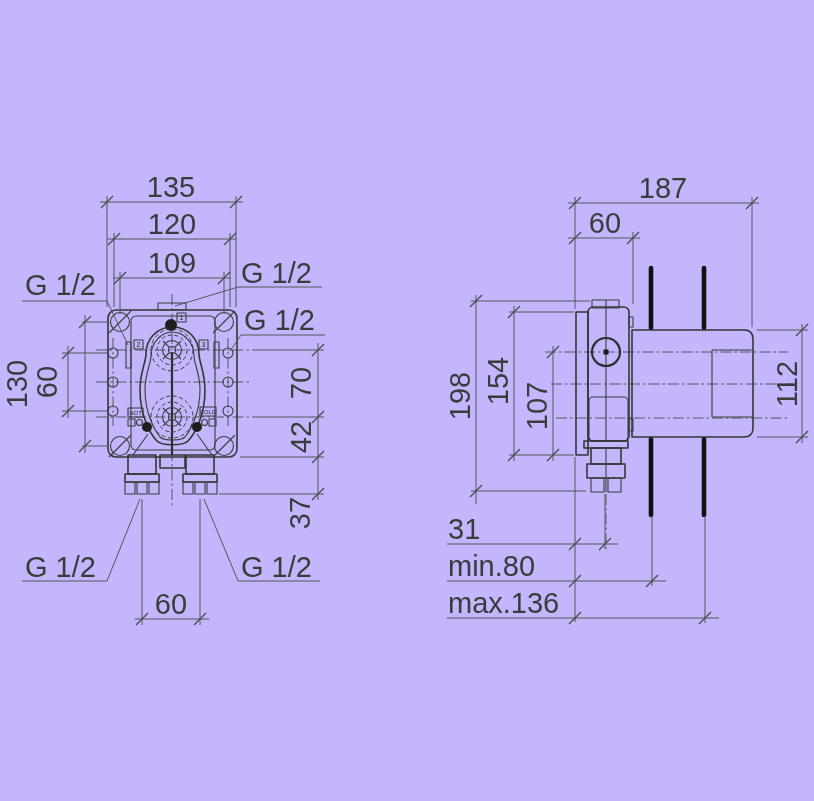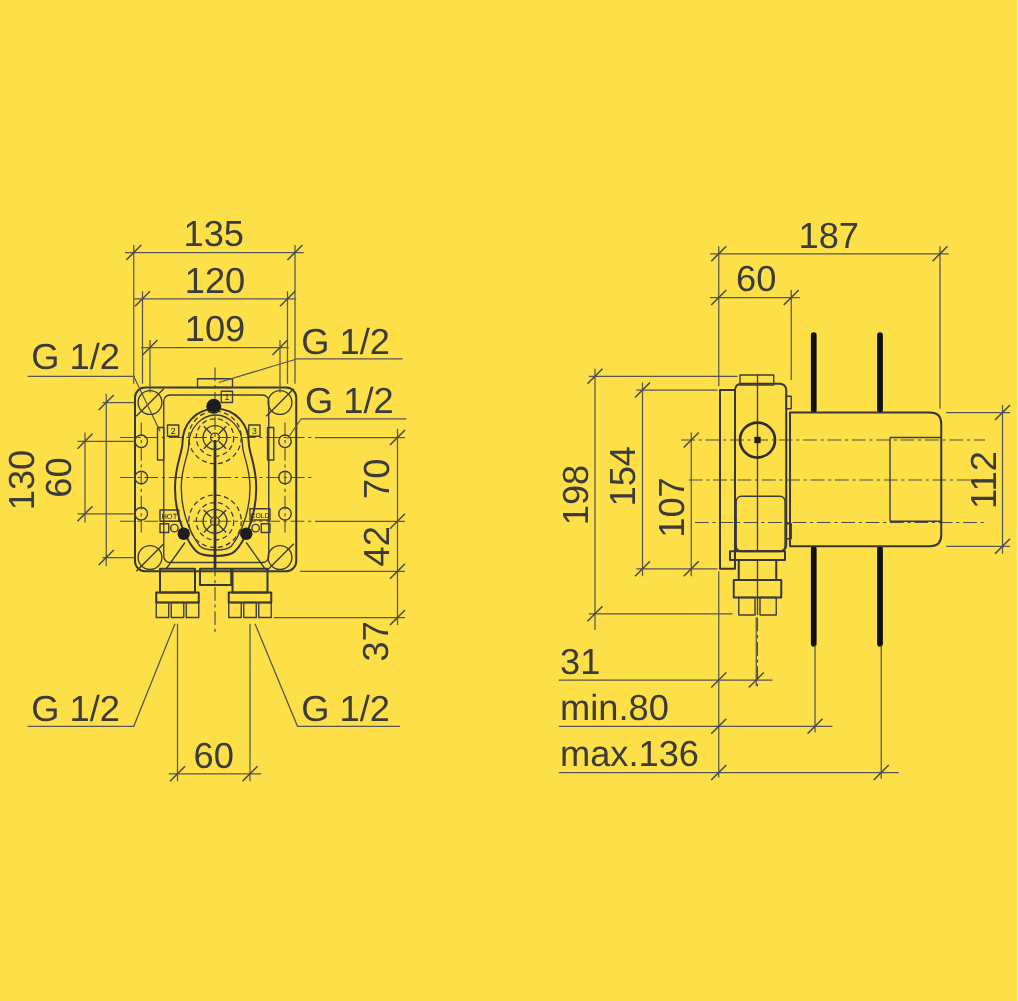--- a/index.html
+++ b/index.html
@@ -1,16 +1,16 @@
 <!DOCTYPE html>
 <html><head>
 <meta charset="utf-8">
 <style>
   html,body{margin:0;padding:0;background:#fff;}
-  .canvas{position:relative;width:814px;height:801px;background:#fde047;overflow:hidden;}
+  .canvas{position:relative;width:814px;height:801px;background:#c4b5fd;overflow:hidden;}
   svg{display:block;}
   .part{stroke:#363636;fill:none;stroke-width:1.6;stroke-linejoin:round;}
   .thin{stroke:#3c3c3c;fill:none;stroke-width:1.1;stroke-linejoin:round;}
   .bold{stroke:#2e2e2e;fill:none;stroke-width:2.2;}
   .dim{stroke:#565656;fill:none;stroke-width:1;}
   .tk{stroke:#4a4a4a;stroke-width:1.25;fill:none;}
   .cl{stroke:#4c4c4c;stroke-width:0.9;fill:none;stroke-dasharray:11 3 2.5 3;}
   .dash{stroke:#3c3c3c;fill:none;stroke-width:1;stroke-dasharray:4 2.6;}
   .wall{stroke:#101010;stroke-width:4.6;stroke-linecap:round;fill:none;}
   .txt{font-family:"Liberation Sans",sans-serif;font-size:29px;fill:#3b3b3b;}

